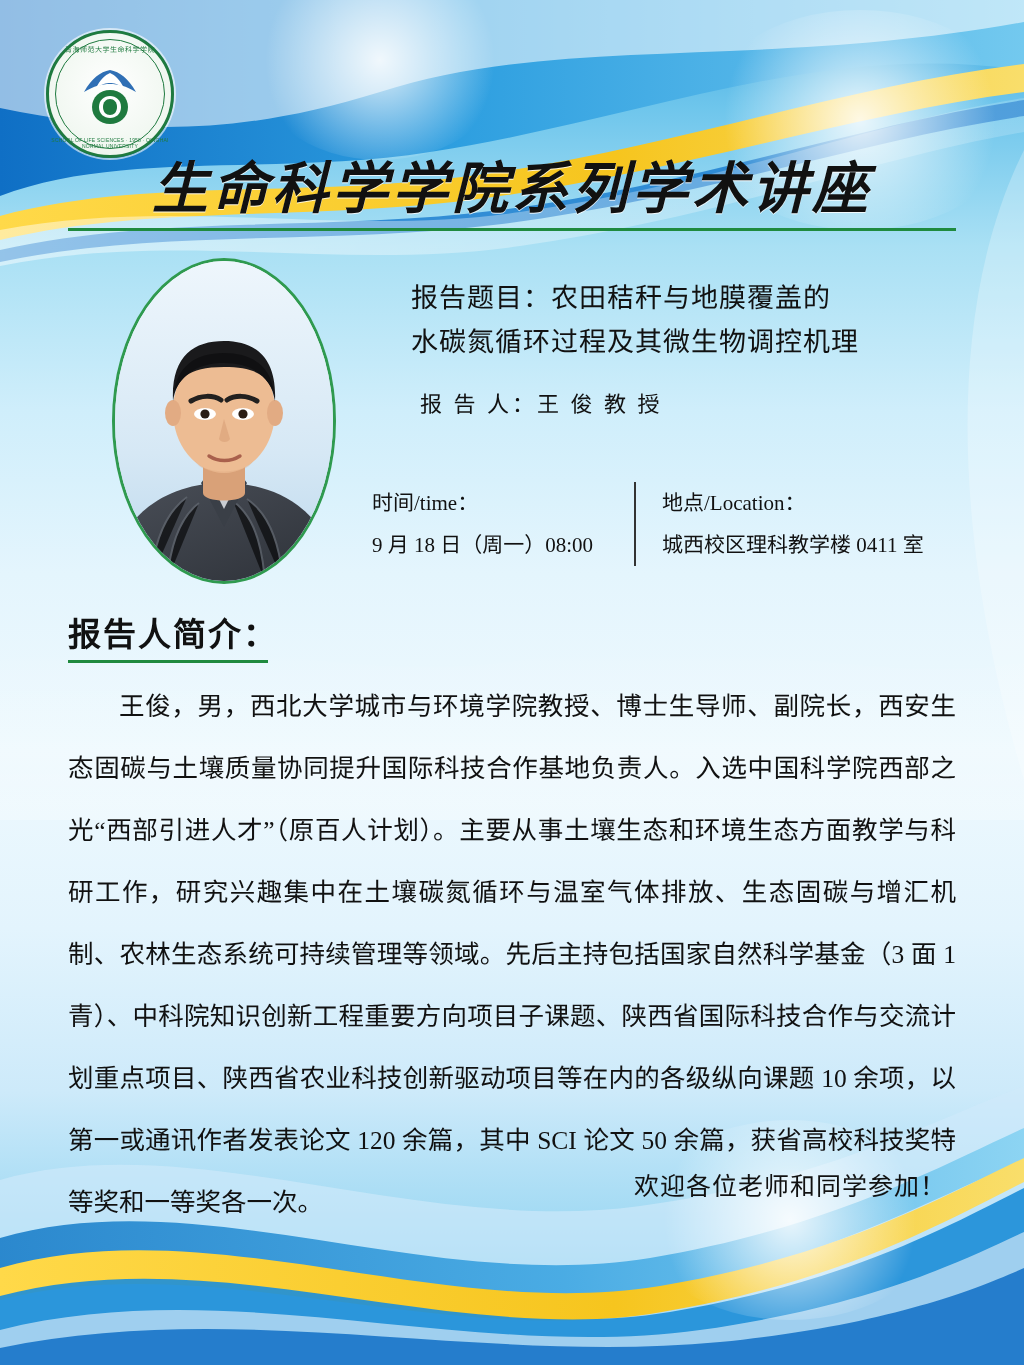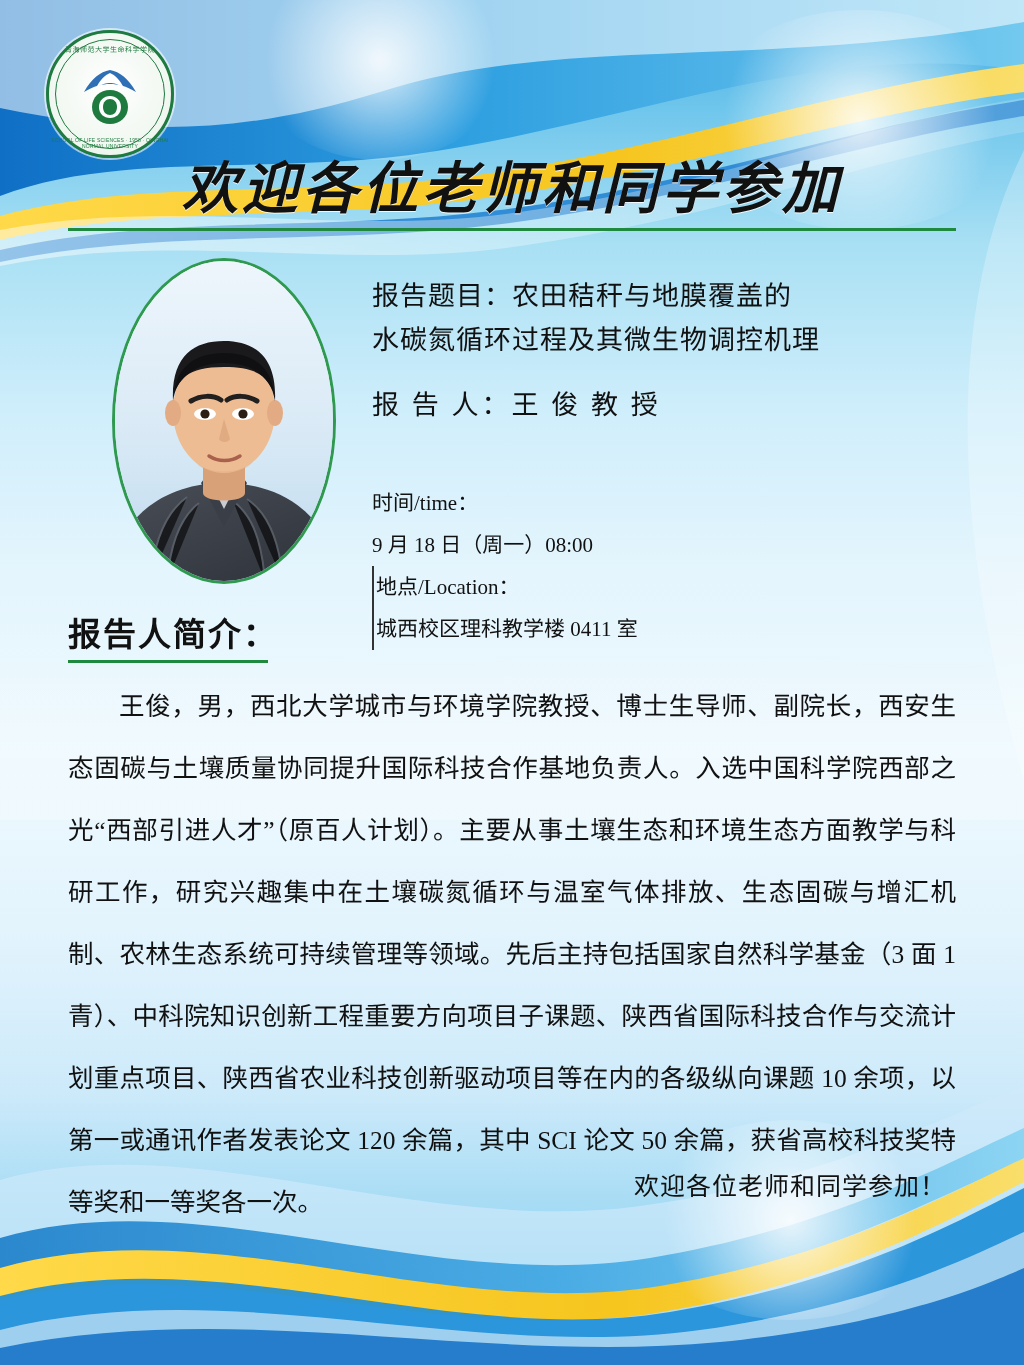--- a/index.html
+++ b/index.html
@@ -133,44 +133,45 @@
     position: absolute;
     left: 372px;
     top: 276px;
     width: 600px;
     color: #111;
   }
   .info .line {
     font-size: 27px;
     line-height: 44px;
     letter-spacing: 1px;
-    font-family: Liberation Mono, monospace;
+    font-family: Liberation Sans, sans-serif;
+    margin-left: 39px;
   }
   .info .speaker {
-    font-size: 27px;
+    font-size: 22px;
     line-height: 46px;
     margin-top: 18px;
     letter-spacing: 3px;
+    margin-left: 48px;
   }
   .meta {
     position: absolute;
     left: 372px;
     top: 482px;
     width: 600px;
     display: flex;
-    flex-direction: column;
   }
   .meta .col {
     font-size: 21px;
     line-height: 42px;
     color: #111;
   }
   .meta .col.time { width: 262px; }
   .meta .col.loc {
-    padding-left: 2px;
+    padding-left: 26px;
     border-left: 2px solid #333;
   }
 
   
   .bio-title {
     position: absolute;
     left: 68px;
     top: 608px;
     font-size: 33px;
     font-weight: bold;
@@ -284,21 +285,21 @@
       <path d="M6 26 C14 12 22 6 32 4 C42 6 50 12 58 26 C48 20 40 18 32 18 C24 18 16 20 6 26 Z" fill="#2f6fb5"></path>
       <path d="M18 22 C22 14 27 9 32 7 C37 9 42 14 46 22 C40 18 36 17 32 17 C28 17 24 18 18 22 Z" fill="#ffffff"></path>
       <path d="M32 24 C22 24 14 31 14 41 C14 51 22 58 32 58 C42 58 50 51 50 41 C50 31 42 24 32 24 Z" fill="#1f7a3f"></path>
       <path d="M32 30 C26 30 21 34 21 41 C21 48 26 52 32 52 C38 52 43 48 43 41 C43 34 38 30 32 30 Z" fill="#ffffff"></path>
       <path d="M32 33 C28 33 25 36 25 41 C25 46 28 49 32 49 C36 49 39 46 39 41 C39 36 36 33 32 33 Z" fill="#1f7a3f"></path>
     </svg>
     <div class="logo-text-top">青海师范大学生命科学学院</div>
     <div class="logo-text-bottom">SCHOOL OF LIFE SCIENCES · 1958 · QINGHAI NORMAL UNIVERSITY</div>
   </div>
 
-  <div class="title">欢迎各位老师和同学参加</div>
+  <div class="title">生命科学学院系列学术讲座</div>
   <div class="title-rule"></div>
 
   <div class="portrait">
     <svg viewBox="0 0 218 320" width="218" height="320">
       <defs>
         <linearGradient id="bgP" x1="0" y1="0" x2="0" y2="1">
           <stop offset="0%" stop-color="#eef6fc"></stop>
           <stop offset="60%" stop-color="#d6e8f5"></stop>
           <stop offset="100%" stop-color="#bcd8ec"></stop>
         </linearGradient>

